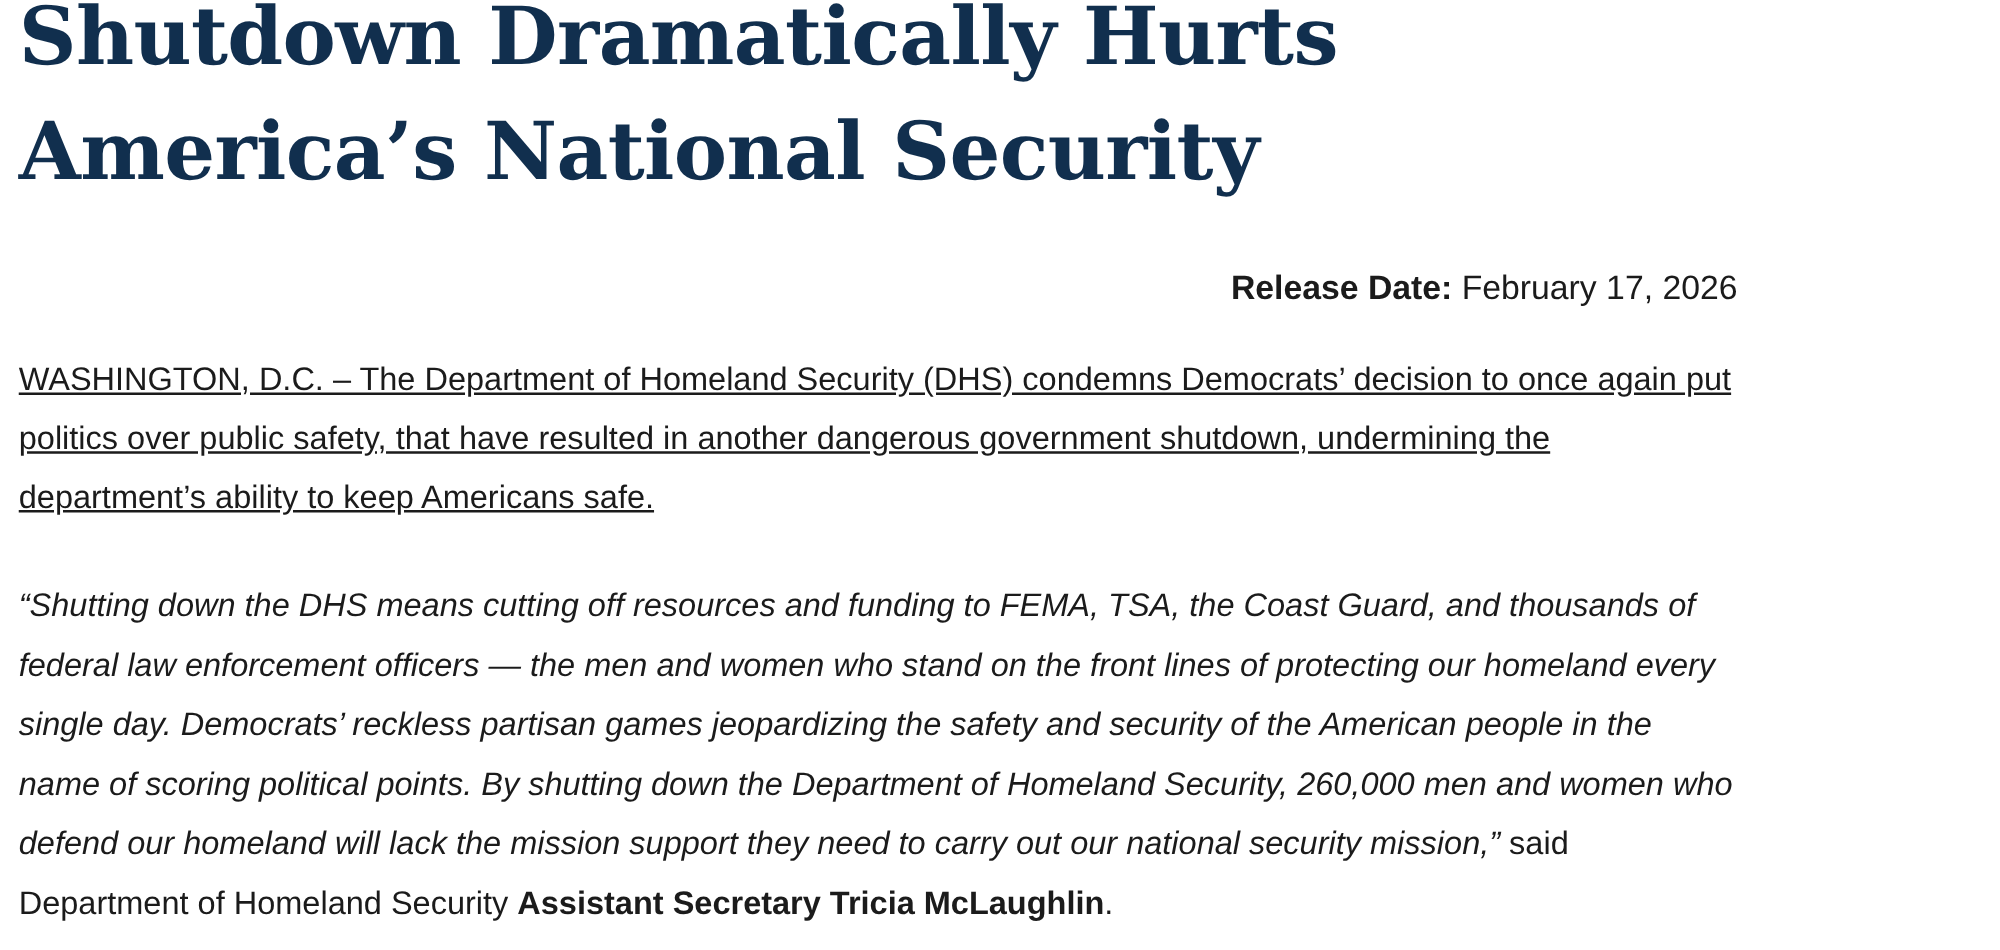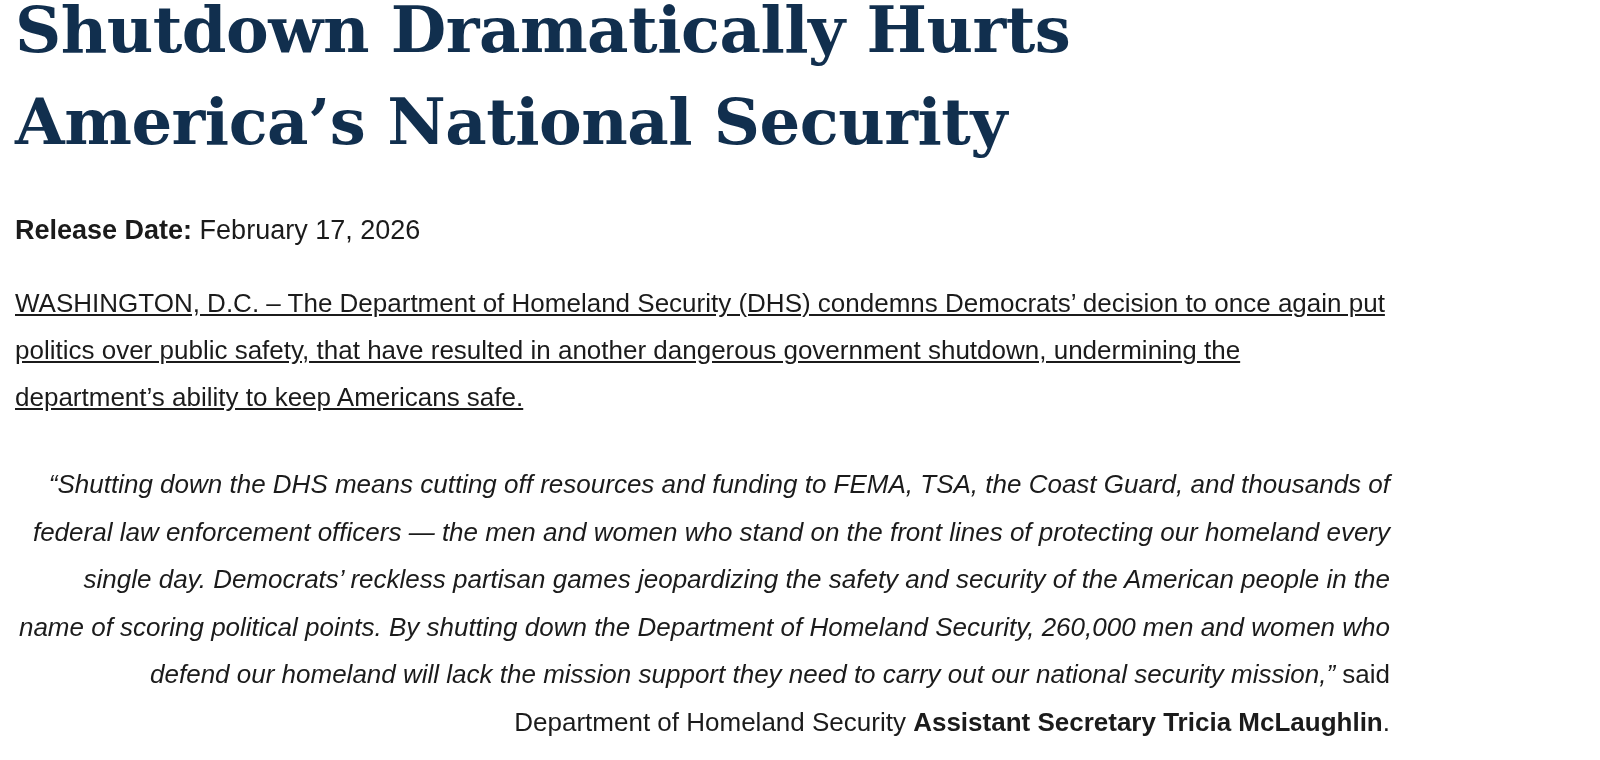--- a/index.html
+++ b/index.html
@@ -27,41 +27,41 @@
     letter-spacing: -0.5px;
     color: #112f4e;
     max-width: 1200px;
   }
   .release-line {
     margin: 46px 0 0 0;
     font-family: "Liberation Sans", sans-serif;
     font-size: 27px;
     line-height: 32px;
     color: #1b1b1b;
+    text-align: right;
   }
   .release-line .label {
     font-weight: 700;
   }
   .body-paragraph {
     margin: 34px 0 0 0;
     font-family: "Liberation Sans", sans-serif;
     font-size: 26px;
     line-height: 47px;
     color: #1b1b1b;
     max-width: 1477px;
     text-decoration: underline;
   }
   .quote-paragraph {
     margin: 40px 0 0 0;
     font-family: "Liberation Sans", sans-serif;
     font-size: 26px;
     line-height: 47.5px;
     color: #1b1b1b;
     max-width: 1477px;
-    text-align: right;
   }
   .quote-italic {
     font-style: italic;
   }
   .attr-bold {
     font-weight: 700;
   }
 </style>
 </head>
 <body>

